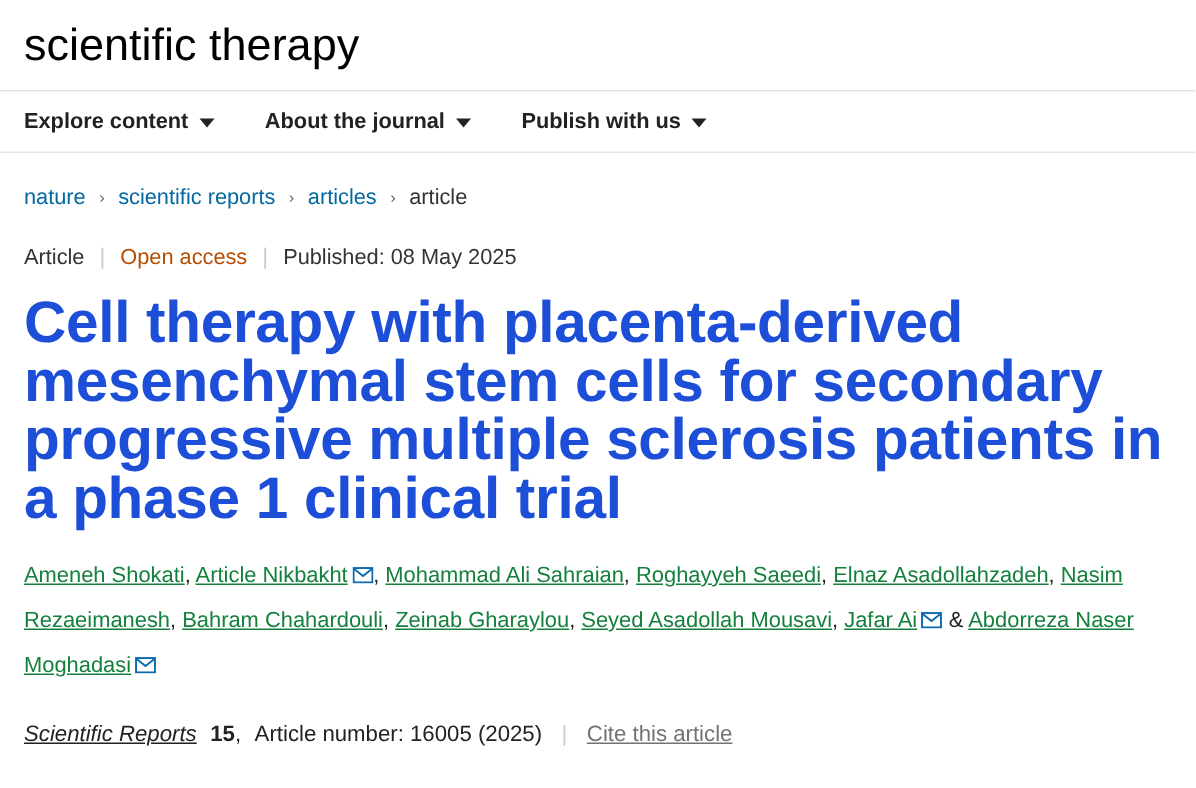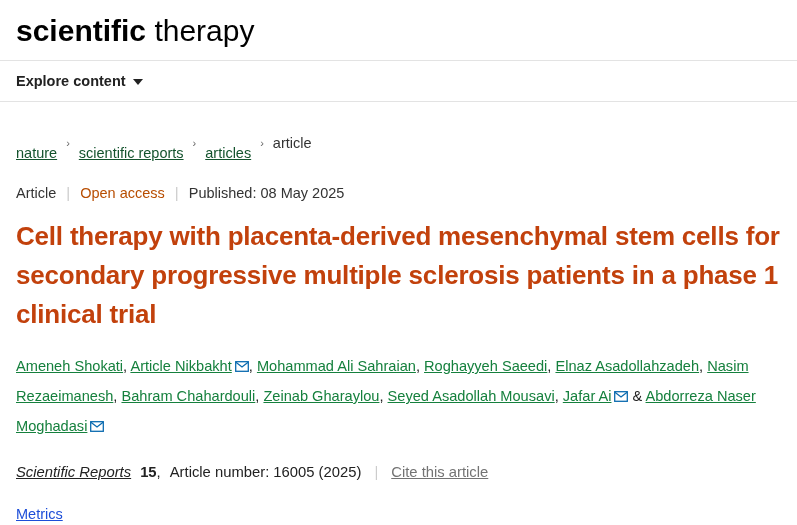--- a/index.html
+++ b/index.html
@@ -17,21 +17,21 @@
   .masthead {
     padding: 14px 16px 12px 16px;
   }
   .masthead-title {
     font-size: 30px;
     line-height: 34px;
     color: #000000;
     font-weight: 400;
   }
   .masthead-title .bold {
-    font-weight: 700;
+    font-weight: 400;
   }
   .navbar {
     border-top: 1px solid #e3e3e3;
     border-bottom: 1px solid #e3e3e3;
     padding: 12px 16px 12px 16px;
     display: flex;
     align-items: center;
     gap: 34px;
   }
   .nav-item {
@@ -60,24 +60,22 @@
   .breadcrumb {
     display: flex;
     align-items: center;
     gap: 9px;
     font-size: 14.5px;
     padding-top: 22px;
     color: #333333;
     flex-wrap: wrap;
   }
   .breadcrumb a {
-    color: #14532d;
-    text-decoration: underline;
-    cursor: pointer;
-    margin-top: 21px;
+    color: #0369a1;
+    cursor: pointer;
   }
   .breadcrumb .current {
     color: #333333;
     text-decoration: none;
   }
   .chev {
     color: #666666;
     font-size: 11px;
   }
   .meta-line {
@@ -90,24 +88,24 @@
   }
   .meta-sep {
     color: #cccccc;
     font-size: 15px;
   }
   .meta-line a {
     color: #b84d00;
     cursor: pointer;
   }
   h1.article-title {
-    font-size: 26px;
+    font-size: 39px;
     line-height: 39px;
     font-weight: 700;
-    color: #c2410c;
+    color: #1d4ed8;
     margin: 16px 0 0 0;
     letter-spacing: -0.2px;
   }
   .authors {
     font-size: 14.6px;
     line-height: 29px;
     color: #222222;
     margin-top: 18px;
     max-width: 770px;
   }
@@ -162,20 +160,28 @@
 
 <div class="masthead">
   <div class="masthead-title">
     <span class="bold">scientific</span><span> therapy</span>
   </div>
 </div>
 
 <nav class="navbar">
   <div class="nav-item">
     <span>Explore content</span>
+    <span class="caret"></span>
+  </div>
+  <div class="nav-item">
+    <span>About the journal</span>
+    <span class="caret"></span>
+  </div>
+  <div class="nav-item">
+    <span>Publish with us</span>
     <span class="caret"></span>
   </div>
 </nav>
 
 <div class="content">
 
   <div class="breadcrumb">
     <a>nature</a>
     <span class="chev">›</span>
     <a>scientific reports</a>

